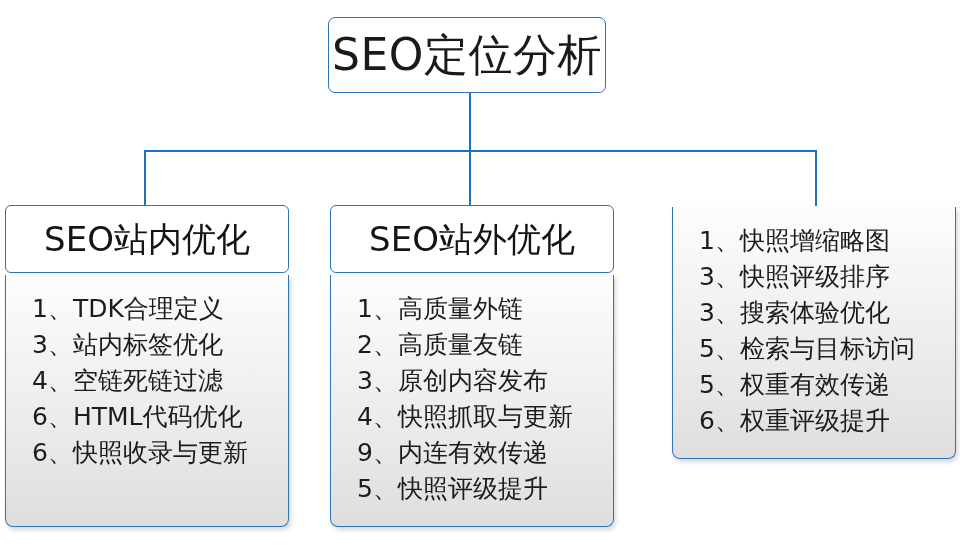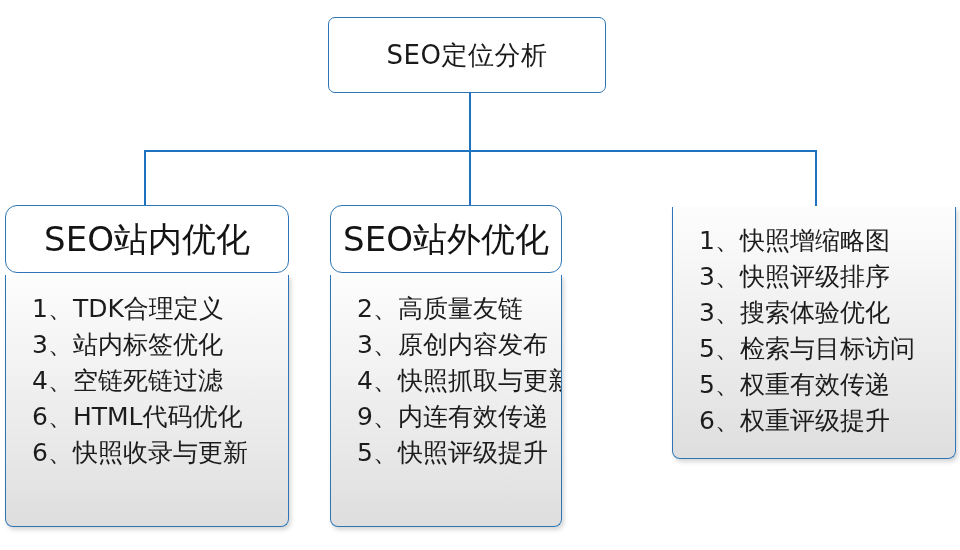--- a/index.html
+++ b/index.html
@@ -28,21 +28,21 @@
     height: 76px;
     box-sizing: border-box;
     border: 1.6px solid #2E75B6;
     border-radius: 7px;
     background: #ffffff;
     display: flex;
     align-items: center;
     justify-content: center;
   }
   .root-label {
-    font-size: 26px;
+    font-size: 44px;
     color: #1a1a1a;
     letter-spacing: 0.5px;
     line-height: 1;
     white-space: nowrap;
   }
 
   
   .conn {
     position: absolute;
     background: #1F72BD;
@@ -77,29 +77,29 @@
     width: 1.6px;
     height: 56px;
   }
 
   
   .column {
     position: absolute;
     top: 205px;
   }
   .col-1 { left: 5px;   width: 284px; }
-  .col-2 { left: 330px; width: 232px; }
+  .col-2 { left: 330px; width: 284px; }
   .col-3 { left: 672px; width: 284px; }
 
   .col-header {
     box-sizing: border-box;
     width: 100%;
     height: 68px;
     border: 1.4px solid #2E75B6;
-    border-radius: 12px;
+    border-radius: 6px;
     background: #ffffff;
     display: flex;
     align-items: center;
     justify-content: center;
     position: relative;
     z-index: 2;
   }
   .col-header-label {
     font-size: 34px;
     color: #141414;
@@ -162,20 +162,21 @@
       </ul>
     </div>
   </div>
 
   <div class="column col-2">
     <div class="col-header">
       <span class="col-header-label">SEO站外优化</span>
     </div>
     <div class="col-body">
       <ul class="item-list">
+        <li class="item">1、高质量外链</li>
         <li class="item">2、高质量友链</li>
         <li class="item">3、原创内容发布</li>
         <li class="item">4、快照抓取与更新</li>
         <li class="item">9、内连有效传递</li>
         <li class="item">5、快照评级提升</li>
       </ul>
     </div>
   </div>
 
   <div class="column col-3">

